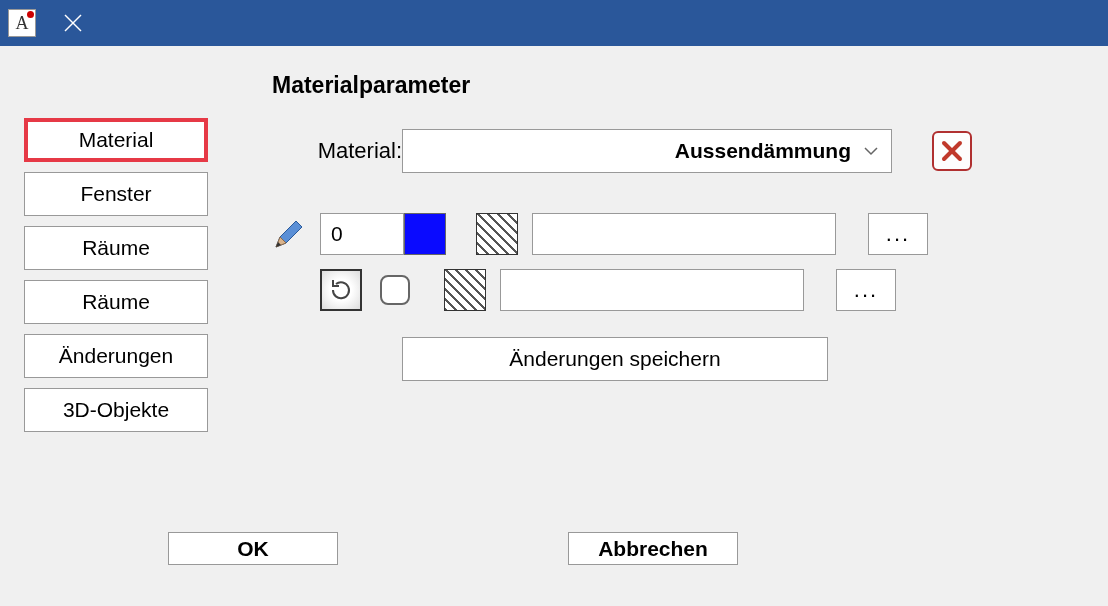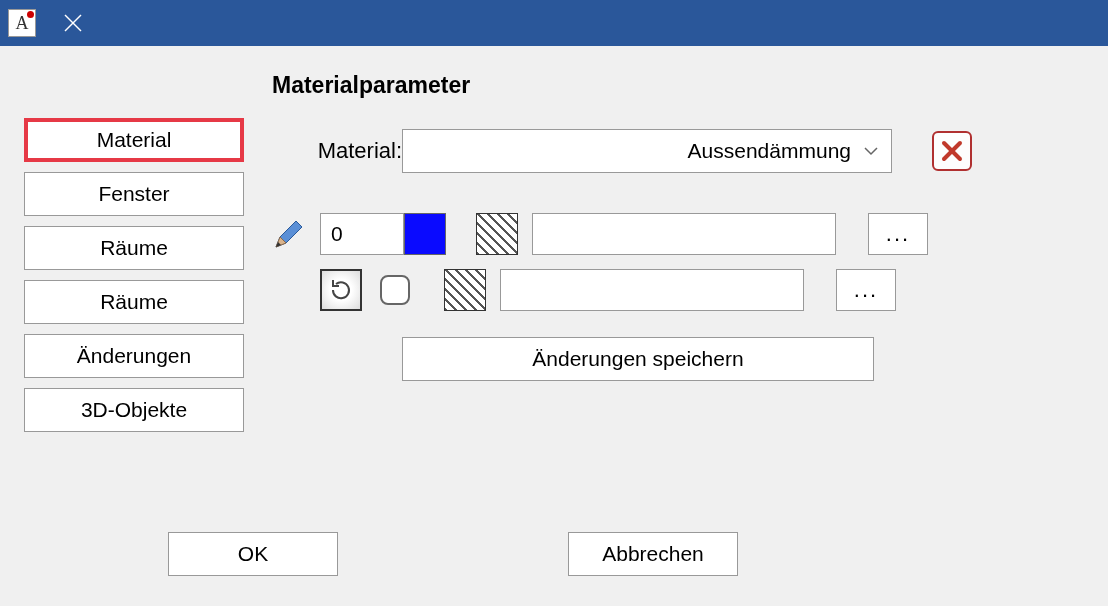--- a/index.html
+++ b/index.html
@@ -62,21 +62,21 @@
     padding: 18px 24px 10px 24px;
     height: 480px;
   }
   .sidebar {
     width: 200px;
     padding-top: 54px;
     flex-shrink: 0;
   }
   .tab-btn {
     display: block;
-    width: 220px;
+    width: 184px;
     height: 44px;
     background: #fff;
     border: 1px solid #999;
     font-size: 21px;
     margin-bottom: 10px;
     cursor: pointer;
     line-height: 42px;
     text-align: center;
   }
   .tab-btn.active {
@@ -108,20 +108,21 @@
   }
   .select {
     width: 100%;
     height: 44px;
     border: 1px solid #999;
     background: #fff;
     font-size: 21px;
     padding: 0 40px 0 14px;
     line-height: 42px;
     cursor: pointer;
+    font-weight: bold;
   }
   .chevron {
     position: absolute;
     right: 14px;
     top: 18px;
     pointer-events: none;
   }
   .delete-btn {
     width: 40px;
     height: 40px;
@@ -208,42 +209,43 @@
     height: 30px;
     border: 2px solid #666;
     border-radius: 8px;
     margin-right: 34px;
     cursor: pointer;
     background: #fff;
   }
   
   .save-btn {
     display: block;
-    width: 472px;
+    width: 426px;
     height: 44px;
     margin-left: 130px;
     border: 1px solid #999;
     background: #fff;
     font-size: 21px;
     cursor: pointer;
   }
   
   .footer {
     display: flex;
     gap: 230px;
     padding-left: 168px;
     margin-top: 6px;
   }
   .footer-btn {
     width: 170px;
-    height: 44px;
-    border: 1px solid #999;
-    background: #fff;
-    font-size: 21px;
-    cursor: pointer;
+    height: 33px;
+    border: 1px solid #999;
+    background: #fff;
+    font-size: 21px;
+    cursor: pointer;
+    font-weight: bold;
   }
 </style>
 </head>
 <body>
 
 <div class="titlebar">
   <div class="app-icon">
     A
     <div class="app-icon-dot"></div>
   </div>

